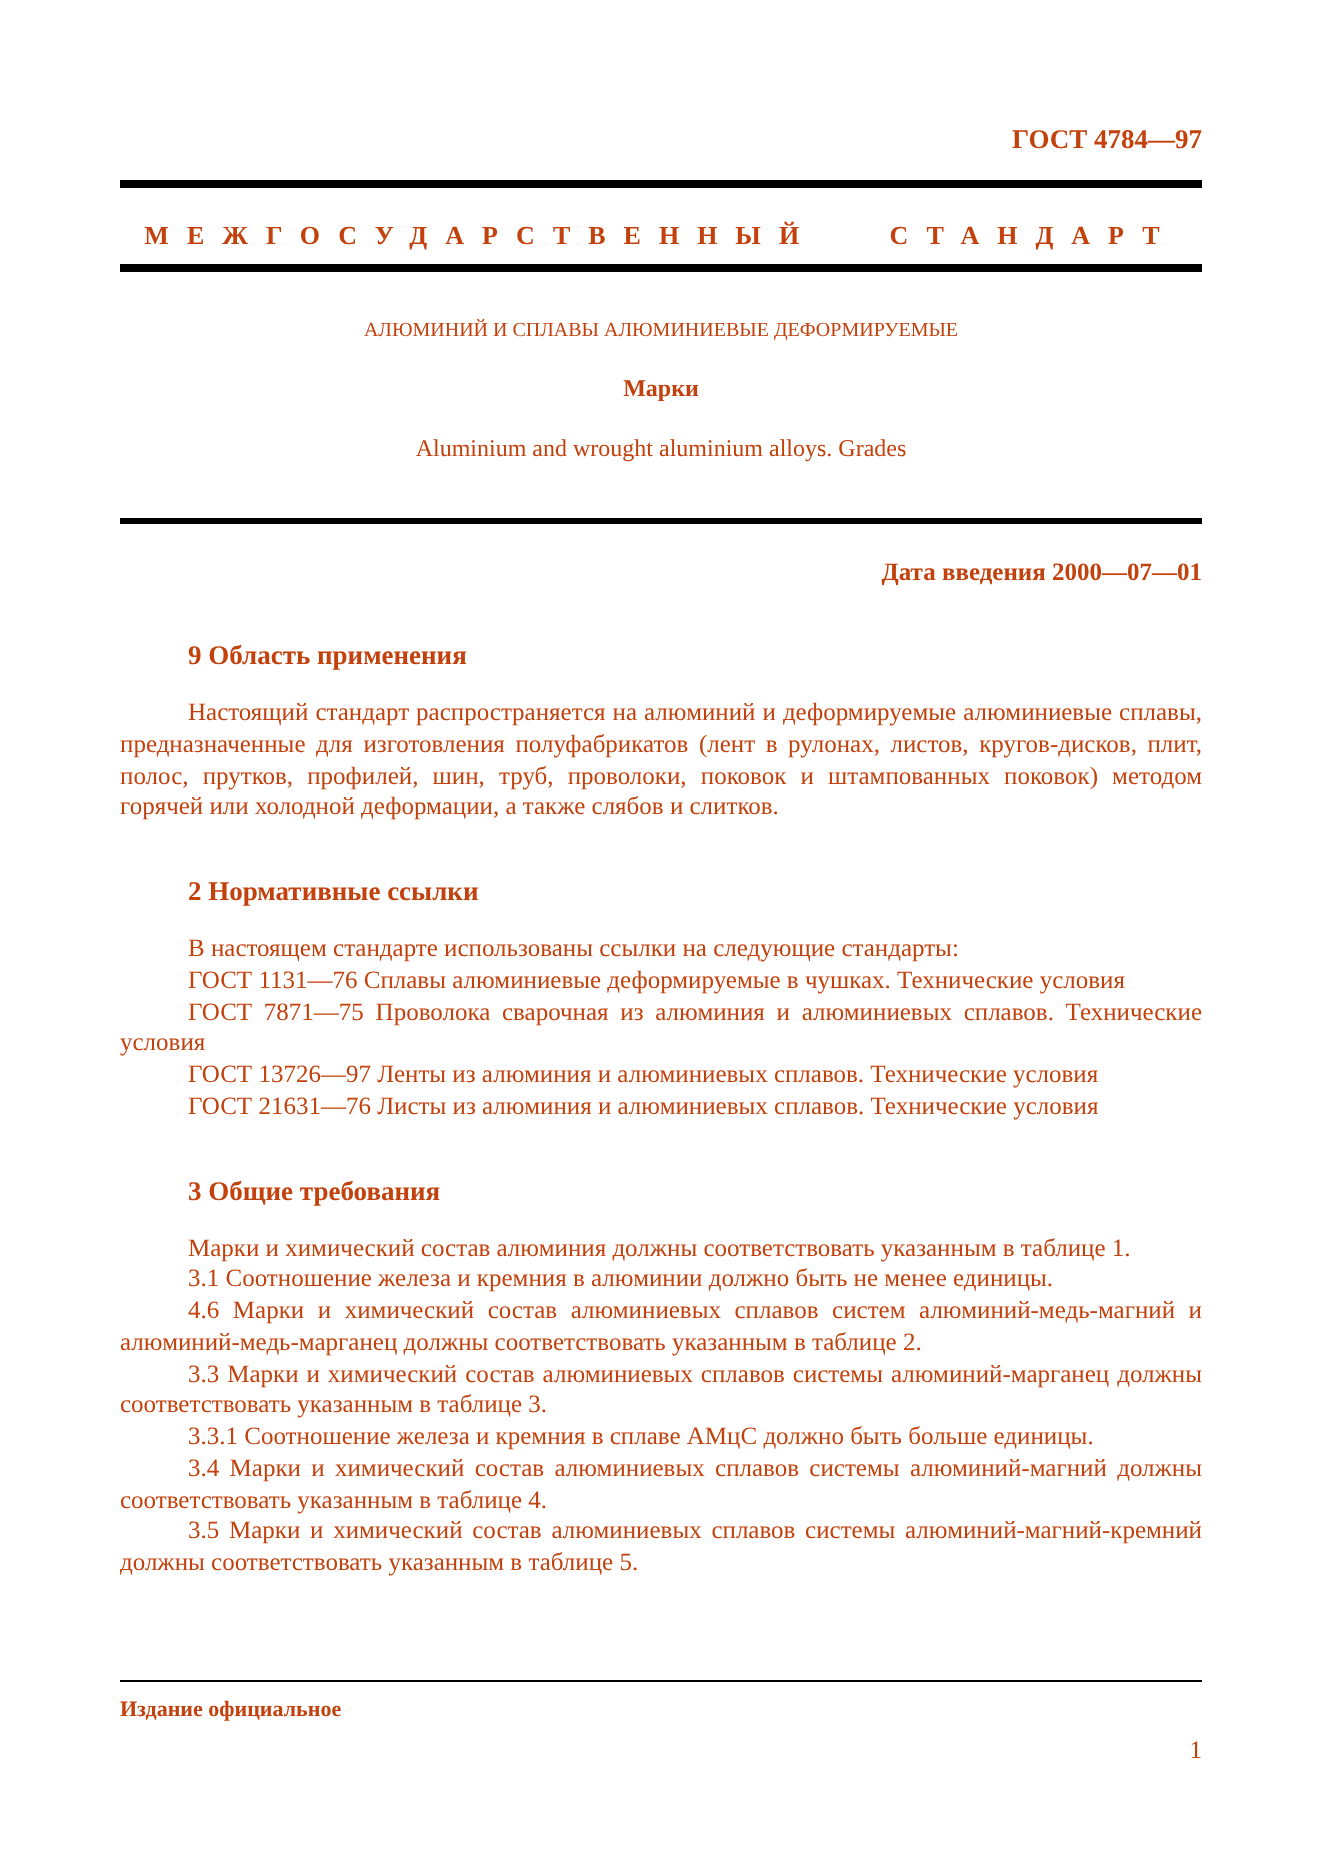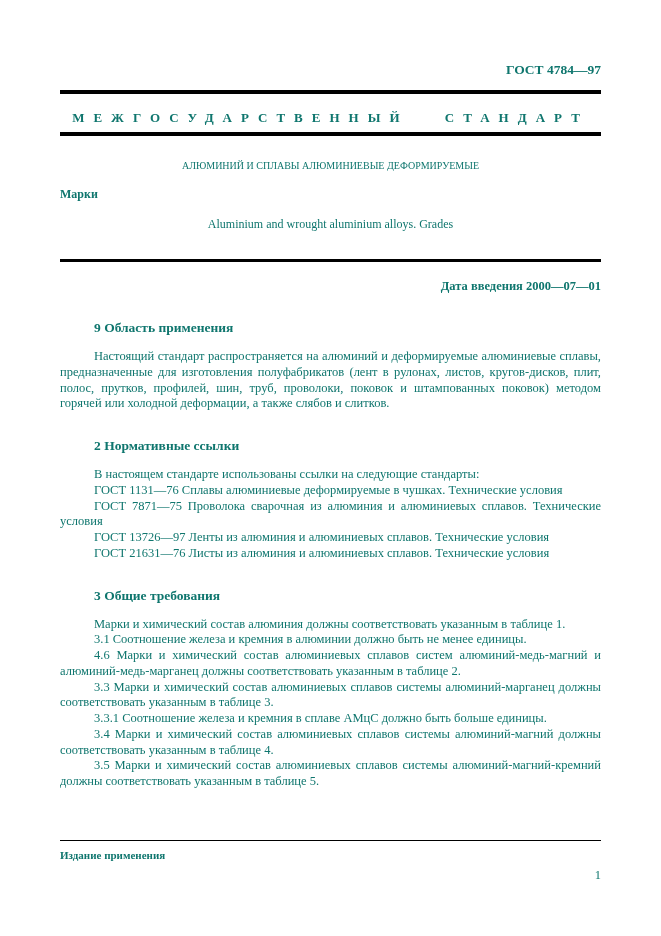--- a/index.html
+++ b/index.html
@@ -7,21 +7,21 @@
     padding: 0;
     background: #e8e8e8;
   }
   .page {
     position: relative;
     width: 661px;
     height: 936px;
     margin: 0 auto;
     background: #ffffff;
     font-family: "Liberation Serif", serif;
-    color: #0f766e;
+    color: #c2410c;
     box-sizing: border-box;
     padding: 62px 60px 0 60px;
     overflow: hidden;
   }
   .doc-ref {
     text-align: right;
     font-weight: bold;
     font-size: 13.5px;
     margin: 0 0 12px 0;
   }
@@ -38,20 +38,21 @@
     text-align: center;
     white-space: nowrap;
   }
   .page-title {
     text-align: center;
     font-weight: normal;
     font-size: 10px;
     margin: 24px 0 0 0;
   }
   .page-subtitle {
+    text-align: center;
     font-weight: bold;
     font-size: 12px;
     margin: 16px 0 0 0;
   }
   .page-title-en {
     text-align: center;
     font-size: 12px;
     margin: 15px 0 12px 0;
   }
   .thick-rule {
@@ -129,17 +130,17 @@
   <div class="sec-heading">3  Общие требования</div>
   <p class="para">Марки и химический состав алюминия должны соответствовать указанным в таблице 1.</p>
   <p class="para">3.1  Соотношение железа и кремния в алюминии должно быть не менее единицы.</p>
   <p class="para">4.6  Марки и химический состав алюминиевых сплавов систем алюминий-медь-магний и алюминий-медь-марганец должны соответствовать указанным в таблице 2.</p>
   <p class="para">3.3  Марки и химический состав алюминиевых сплавов системы алюминий-марганец должны соответствовать указанным в таблице 3.</p>
   <p class="para">3.3.1  Соотношение железа и кремния в сплаве АМцС должно быть больше единицы.</p>
   <p class="para">3.4  Марки и химический состав алюминиевых сплавов системы алюминий-магний должны соответствовать указанным в таблице 4.</p>
   <p class="para">3.5  Марки и химический состав алюминиевых сплавов системы алюминий-магний-кремний должны соответствовать указанным в таблице 5.</p>
 
   <div class="footer">
-    <span class="edition-note">Издание применения</span>
+    <span class="edition-note">Издание официальное</span>
   </div>
   <div class="page-number">1</div>
 
 </div>
 
 </body></html>

